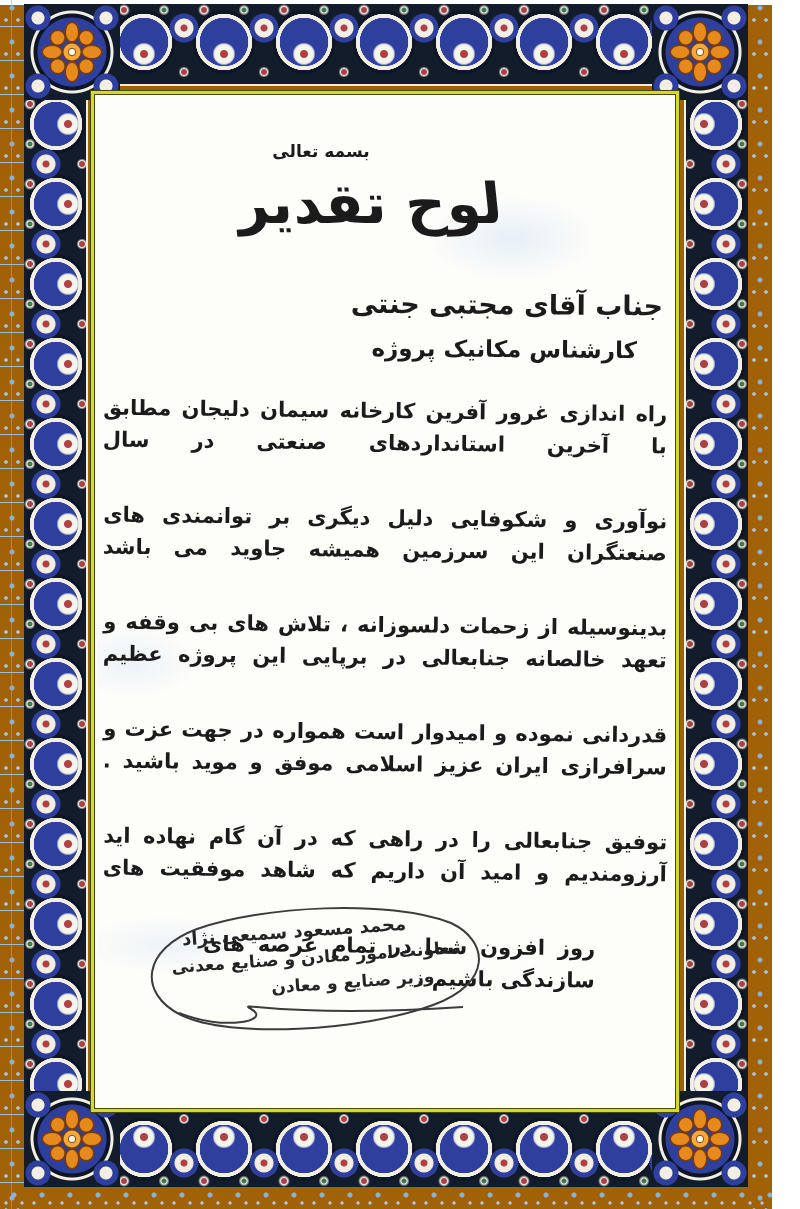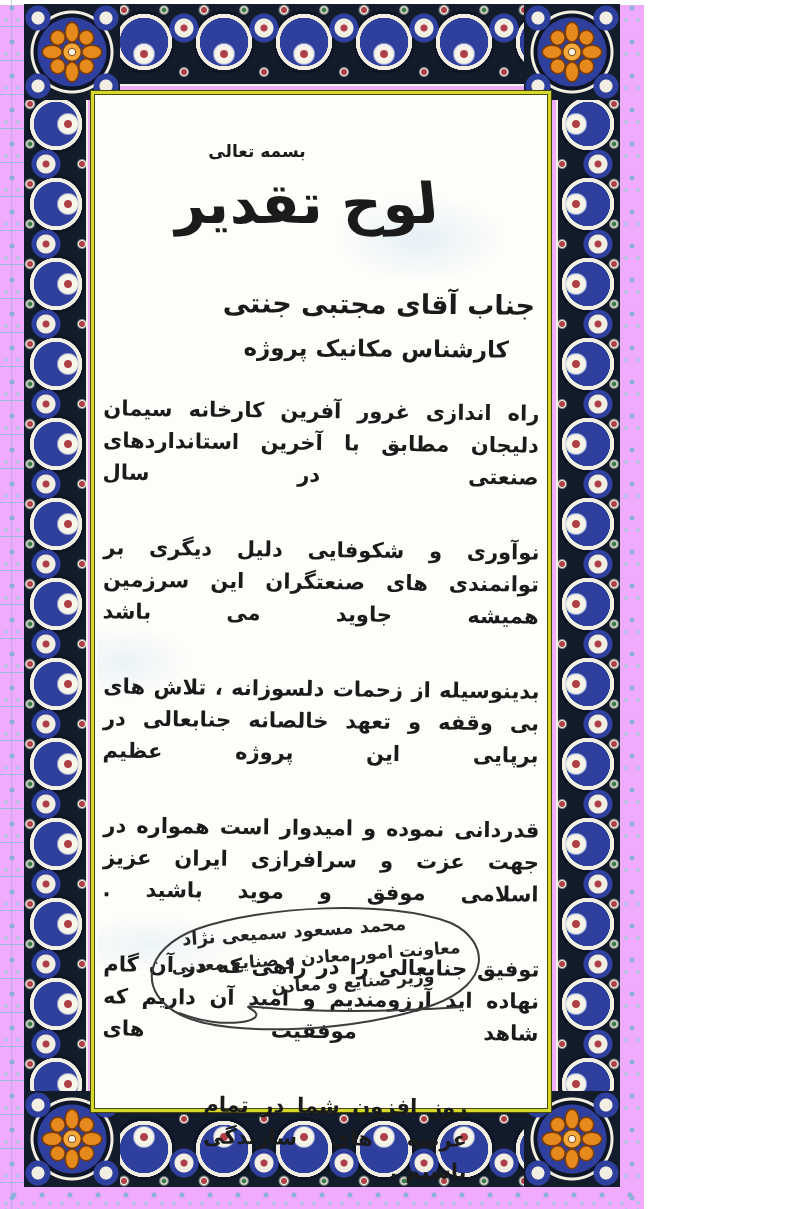--- a/index.html
+++ b/index.html
@@ -2,21 +2,21 @@
 <html lang="fa" style="--arch_blue: #2e3f9d; --ground_navy: #131c2a; --floral_cream: #f2efe2; --flower_red: #b04048; --rosette_orange: #e78a1e; --pinstripe_yellow: #d6d92c; --pinstripe_olive: #45490f; --sprig_blue: #8cb0d6;"><head>
 <meta charset="utf-8">
 <style>
   :root{
     --arch_blue:#2e3f9d; --ground_navy:#131c2a; --floral_cream:#f2efe2;
     --flower_red:#b04048; --rosette_orange:#e78a1e; --pinstripe_yellow:#d6d92c;
     --pinstripe_olive:#45490f; --sprig_blue:#8cb0d6;
   }
   html,body{margin:0;padding:0;}
   body{width:800px;height:1209px;background:#ffffff;font-family:"DejaVu Sans",sans-serif;}
-  .page{position:relative;width:644px;height:1209px;background:#f0abfc;overflow:hidden;text-decoration:underline;}
+  .page{position:relative;width:772px;height:1209px;background:#a16207;overflow:hidden;text-decoration:underline;}
 
   
   .sprig{position:absolute;z-index:0;}
   .sprig-left{left:0;top:0;bottom:0;width:24px;
     background-image:
       radial-gradient(circle at 12px 8px, var(--sprig_blue) 2px, transparent 3px),
       radial-gradient(circle at 6px 20px, #aac6e2 1.4px, transparent 2.2px),
       radial-gradient(circle at 18px 20px, #aac6e2 1.4px, transparent 2.2px),
       repeating-linear-gradient(180deg, transparent 0 26px, #9cbcdc 26px 27px, transparent 27px 34px),
       repeating-linear-gradient(90deg, transparent 0 11px, rgba(140,176,214,.55) 11px 12.5px, transparent 12.5px 24px);

